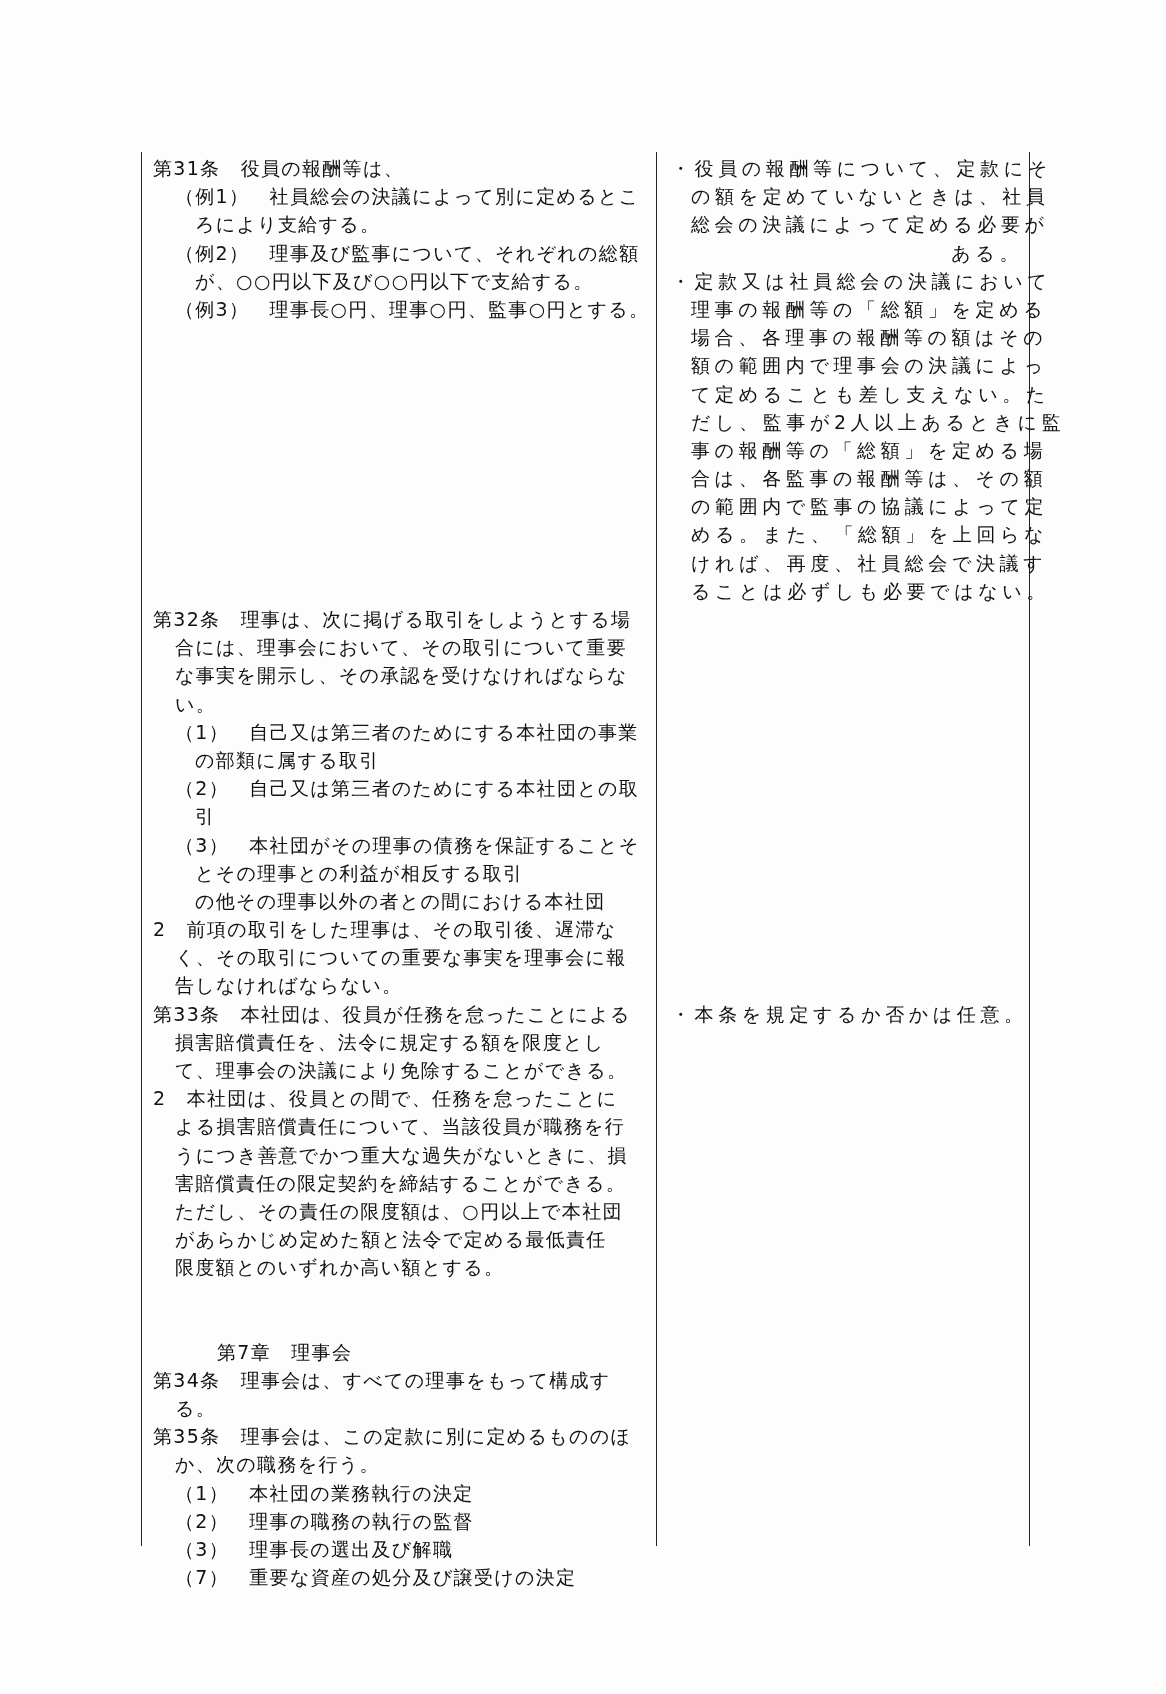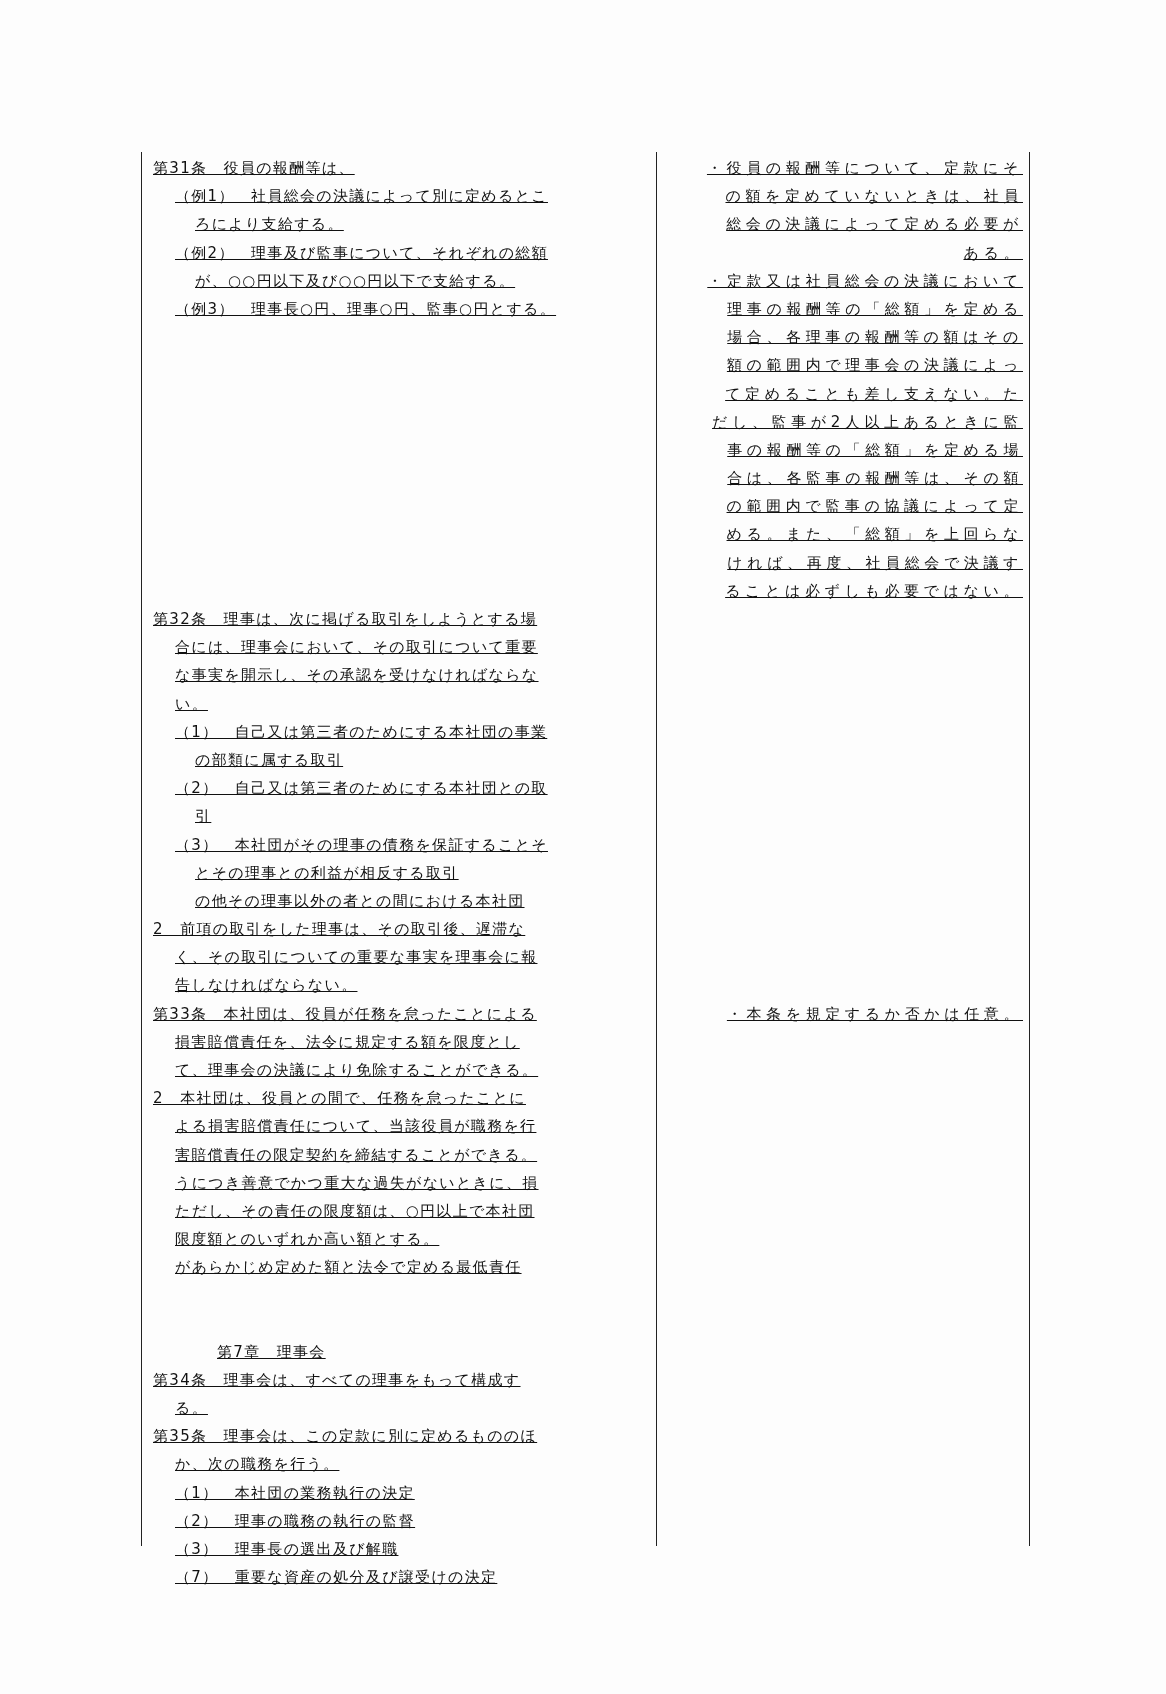--- a/index.html
+++ b/index.html
@@ -6,21 +6,21 @@
     body { width: 1166px; height: 1694px; position: relative; overflow: hidden;
            font-family: "DejaVu Sans", "Liberation Sans", sans-serif; color: #111; }
     .table { position: absolute; left: 141px; top: 152px; width: 889px; height: 1394px; }
     .vline { position: absolute; top: 0; bottom: 0; width: 1px; background: #222; }
     .vl-left { left: 0; }
     .vl-mid { left: 515px; }
     .vl-right { left: 888px; }
     .col { position: absolute; top: 2px; }
     .col-left { left: 12px; width: 500px; }
     .col-right { left: 530px; width: 352px; text-align: right; }
-    .line { height: 28.2px; line-height: 28.2px; font-size: 15px; white-space: nowrap; text-decoration: underline; }
+    .line { height: 28.2px; line-height: 28.2px; font-size: 19px; white-space: nowrap; }
     .col-left .line { letter-spacing: 1.3px; }
     .col-right .line { letter-spacing: 4.6px; }
     .i0 { padding-left: 0; }
     .i1 { padding-left: 22px; }
     .i2 { padding-left: 42px; }
     .i3 { padding-left: 64px; margin-top: 28px; }
     .ri0 { padding-left: 0; }
     .ri1 { padding-left: 20px; }
     .blank { height: 28.2px; }
   </style>
@@ -69,25 +69,25 @@
       <div class="line i1">く、その取引についての重要な事実を理事会に報</div>
       <div class="line i1">告しなければならない。</div>
     </div>
 
     <div>
       <div class="line i0">第33条　本社団は、役員が任務を怠ったことによる</div>
       <div class="line i1">損害賠償責任を、法令に規定する額を限度とし</div>
       <div class="line i1">て、理事会の決議により免除することができる。</div>
       <div class="line i0">2　本社団は、役員との間で、任務を怠ったことに</div>
       <div class="line i1">よる損害賠償責任について、当該役員が職務を行</div>
+      <div class="line i1">うにつき善意でかつ重大な過失がないときに、損</div>
       <div class="line i1">害賠償責任の限定契約を締結することができる。</div>
-      <div class="line i1">うにつき善意でかつ重大な過失がないときに、損</div>
       <div class="line i1">ただし、その責任の限度額は、○円以上で本社団</div>
+      <div class="line i1">があらかじめ定めた額と法令で定める最低責任</div>
       <div class="line i1">限度額とのいずれか高い額とする。</div>
-      <div class="line i1">があらかじめ定めた額と法令で定める最低責任</div>
     </div>
     <div class="blank"></div>
 
     <div class="line i3">第7章　理事会</div>
 
     <div>
       <div class="line i0">第34条　理事会は、すべての理事をもって構成す</div>
       <div class="line i1">る。</div>
     </div>
 

